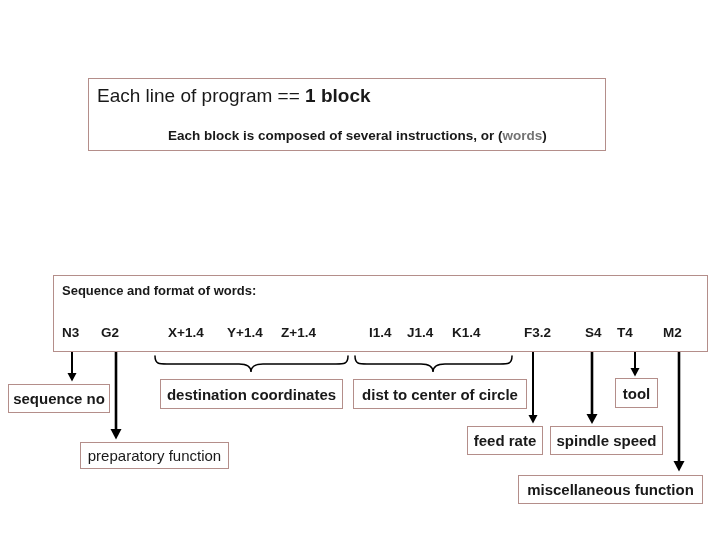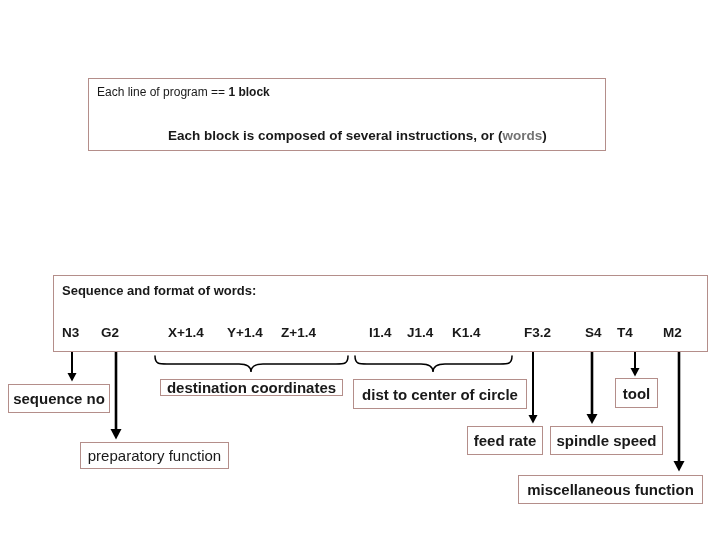--- a/index.html
+++ b/index.html
@@ -17,21 +17,21 @@
     border:1px solid #b48e8a;
     background:#ffffff;
     box-sizing:border-box;
   }
   .lbl {
     display:flex; align-items:center; justify-content:center;
     font-size:15px; font-weight:bold;
     white-space:nowrap;
   }
   .lbl.regular { font-weight:normal; }
-  .intro-line1 { left:97px; top:85px; font-size:12px; }
+  .intro-line1 { left:97px; top:85px; font-size:19px; }
   .intro-line1 .bold { font-weight:bold; }
   .intro-line2 { left:168px; top:128px; font-size:13.5px; font-weight:bold; }
   .accent { color:#737373; }
   .seq-title { left:62px; top:283px; font-size:13px; font-weight:bold; }
   .word { top:325px; font-size:13.5px; font-weight:bold; }
   .w0 { left:62px; }  .w1 { left:101px; }  .w2 { left:168px; }
   .w3 { left:227px; } .w4 { left:281px;text-align:right; } .w5 { left:369px; }
   .w6 { left:407px; } .w7 { left:452px; } .w8 { left:524px; }
   .w9 { left:585px; } .w10 { left:617px; } .w11 { left:663px; }
   svg.overlay { position:absolute; left:0; top:0; pointer-events:none; }
@@ -55,21 +55,21 @@
 <span class="abs word w4">Z+1.4</span>
 <span class="abs word w5">I1.4</span>
 <span class="abs word w6">J1.4</span>
 <span class="abs word w7">K1.4</span>
 <span class="abs word w8">F3.2</span>
 <span class="abs word w9">S4</span>
 <span class="abs word w10">T4</span>
 <span class="abs word w11">M2</span>
 
 <div class="frame lbl" style="left:8px;   top:384px; width:102px; height:29px;">sequence no</div>
-<div class="frame lbl" style="left:160px; top:379px; width:183px; height:17px;">destination coordinates</div>
+<div class="frame lbl" style="left:160px; top:379px; width:183px; height:30px;">destination coordinates</div>
 <div class="frame lbl" style="left:353px; top:379px; width:174px; height:30px;">dist to center of circle</div>
 <div class="frame lbl" style="left:615px; top:378px; width:43px;  height:30px;">tool</div>
 <div class="frame lbl" style="left:467px; top:426px; width:76px;  height:29px;">feed rate</div>
 <div class="frame lbl" style="left:550px; top:426px; width:113px; height:29px;text-align:center;">spindle speed</div>
 <div class="frame lbl regular" style="left:80px; top:442px; width:149px; height:27px;">preparatory function</div>
 <div class="frame lbl" style="left:518px; top:475px; width:185px; height:29px;">miscellaneous function</div>
 
 <svg class="overlay" width="720" height="540" viewBox="0 0 720 540">
 
   <g>

